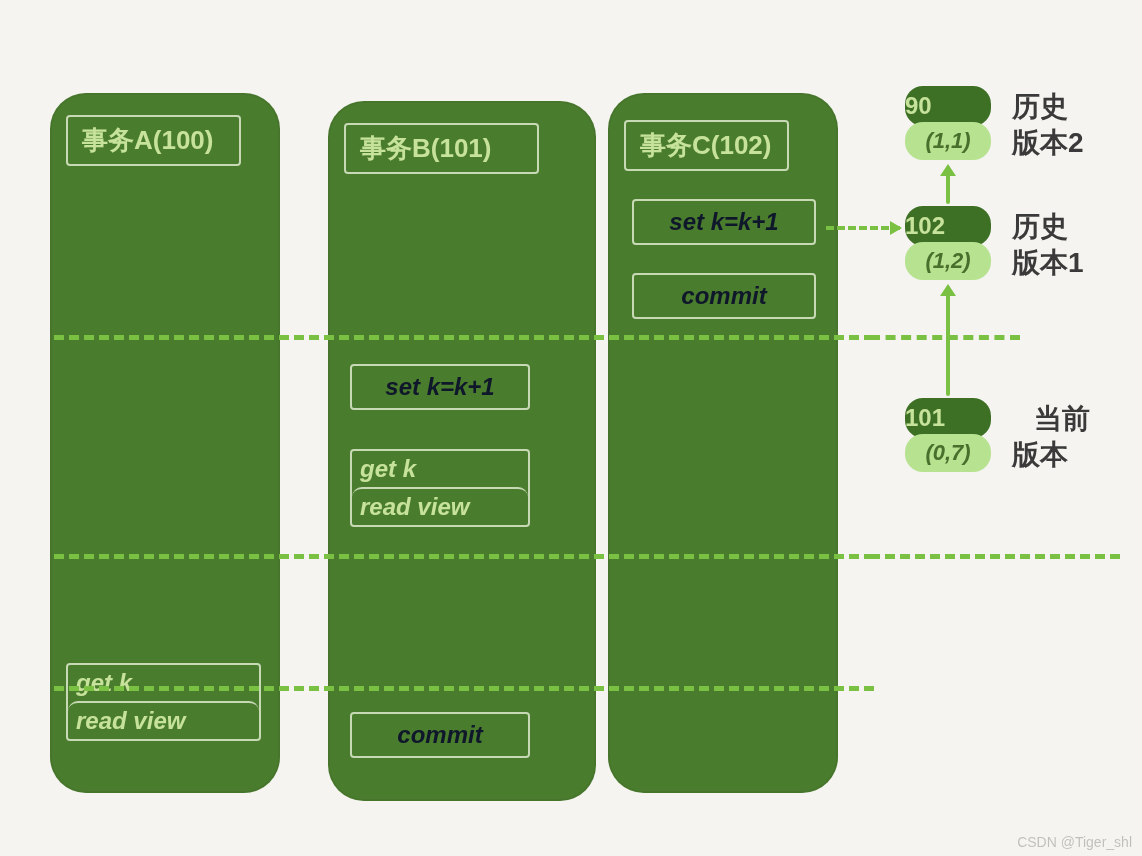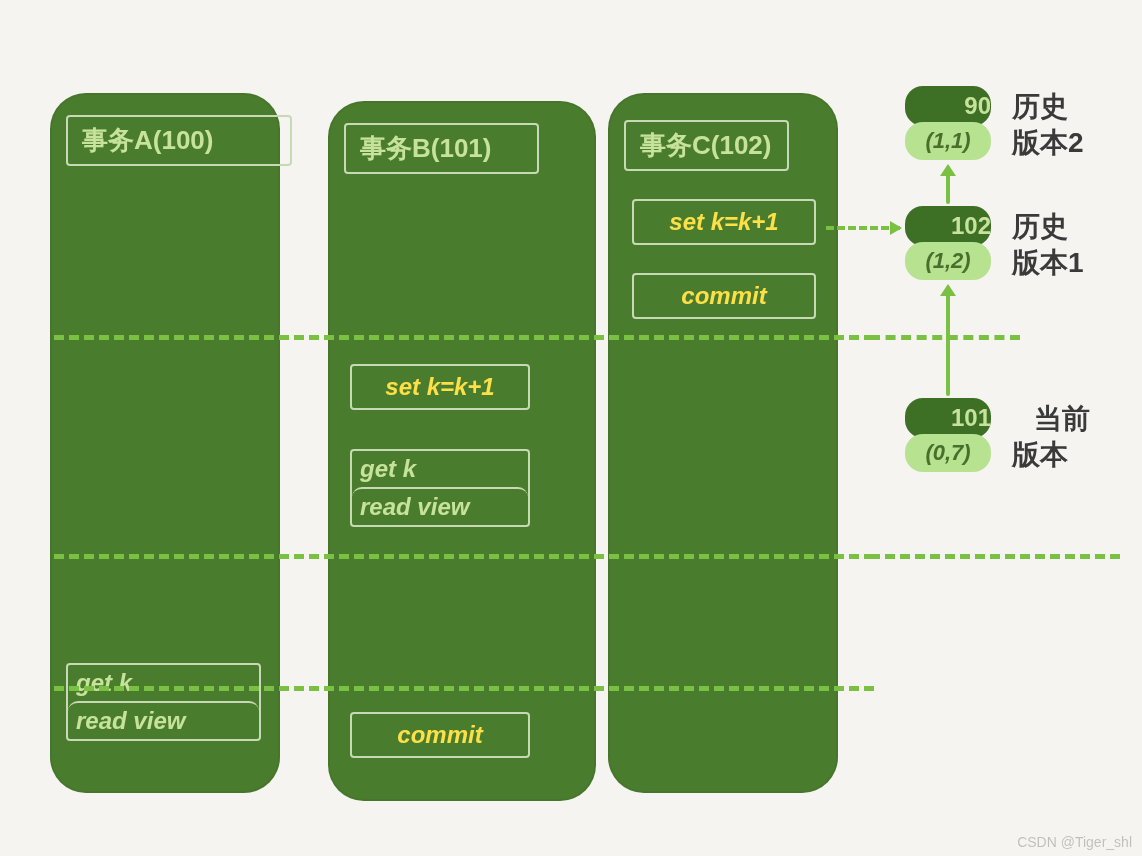--- a/index.html
+++ b/index.html
@@ -31,21 +31,21 @@
   border-radius: 4px;
   padding: 6px 14px;
   color: #c7e29b;
   font-size: 26px;
   font-weight: bold;
 }
 .op-box {
   position: absolute;
   border: 2px solid #c7d9b5;
   border-radius: 4px;
-  color: #fde047;
+  color: #0f172a;
   font-size: 24px;
   text-align: center;
   display: flex;
   align-items: center;
   justify-content: center;
   padding: 4px 8px;
   font-style: italic;
   font-weight: bold;
 }
 .op-stack {
@@ -79,21 +79,21 @@
   height: 0;
   border-top: 5px dashed #7ac143;
 }
 
 .ver-block { position: absolute; width: 86px; }
 .ver-top {
   background: #3d6f25;
   color: #c7e29b;
   font-size: 24px;
   font-weight: bold;
-  text-align: right;
+  text-align: left;
   border-radius: 18px;
   padding: 6px 0;
 }
 .ver-bot {
   background: #b7e28f;
   color: #496f2d;
   font-size: 22px;
   font-weight: bold;
   font-style: italic;
   text-align: center;
@@ -144,21 +144,21 @@
   font-family: Arial, sans-serif;
   font-size: 14px;
 }
 </style>
 </head>
 <body>
 
 <div class="canvas">
 
   <div class="txcol a">
-    <div class="title-box" style="left:16px; top:22px; width:226px;">事务A(100)</div>
+    <div class="title-box" style="left:16px; top:22px; width:175px;">事务A(100)</div>
     <div class="op-stack" style="left:16px; top:570px; width:195px;">
       <div class="row">get k</div>
       <div class="row">read view</div>
     </div>
   </div>
 
   <div class="txcol b">
     <div class="title-box" style="left:16px; top:22px; width:195px;">事务B(101)</div>
     <div class="op-box" style="left:22px; top:263px; width:180px; height:46px;">set k=k+1</div>
     <div class="op-stack" style="left:22px; top:348px; width:180px;">

